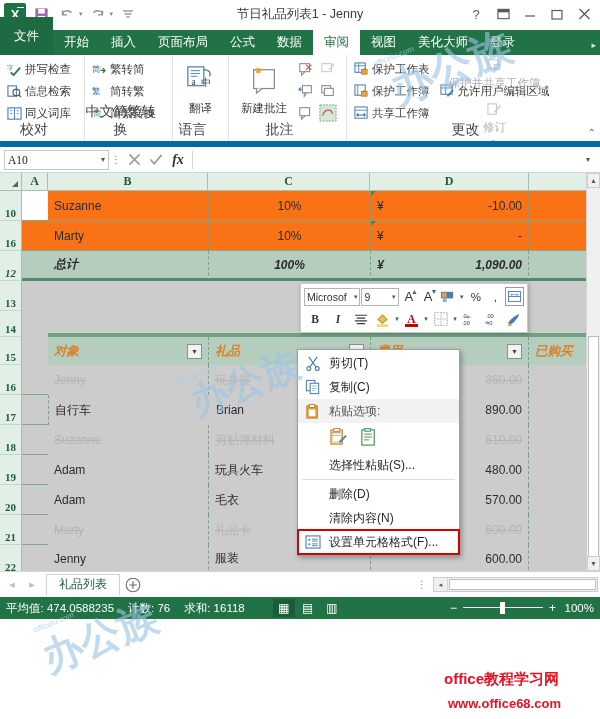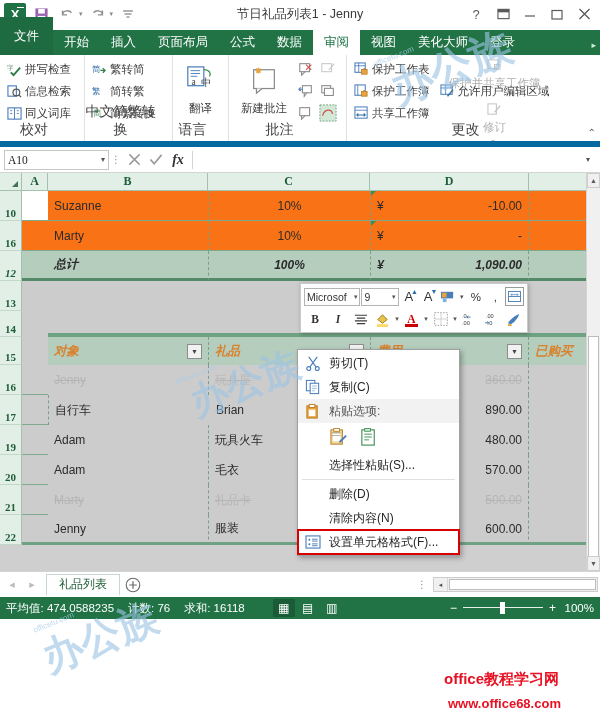--- a/index.html
+++ b/index.html
@@ -677,20 +677,30 @@
     <div class="row t2 t2row">
       <div class="rh">17</div>
       <div class="cells">
         <div class="cell" style="width:26px;border-bottom:1px solid #7fa98c"></div>
         <div class="cell c-c">自行车</div>
         <div class="cell c-b">Brian</div>
         <div class="cell c-d num">890.00</div>
         <div class="cell c-e"></div>
       </div>
     </div>
+    <div class="row t2 t2row done">
+      <div class="rh">18</div>
+      <div class="cells">
+        <div class="cell" style="width:26px;border-bottom:1px solid #7fa98c"></div>
+        <div class="cell c-b">Suzanne</div>
+        <div class="cell c-c">剪贴簿材料</div>
+        <div class="cell c-d num">510.00</div>
+        <div class="cell c-e"></div>
+      </div>
+    </div>
     <div class="row t2 t2row">
       <div class="rh">19</div>
       <div class="cells">
         <div class="cell" style="width:26px;border-bottom:1px solid #7fa98c"></div>
         <div class="cell c-b">Adam</div>
         <div class="cell c-c">玩具火车</div>
         <div class="cell c-d num">480.00</div>
         <div class="cell c-e"></div>
       </div>
     </div>

